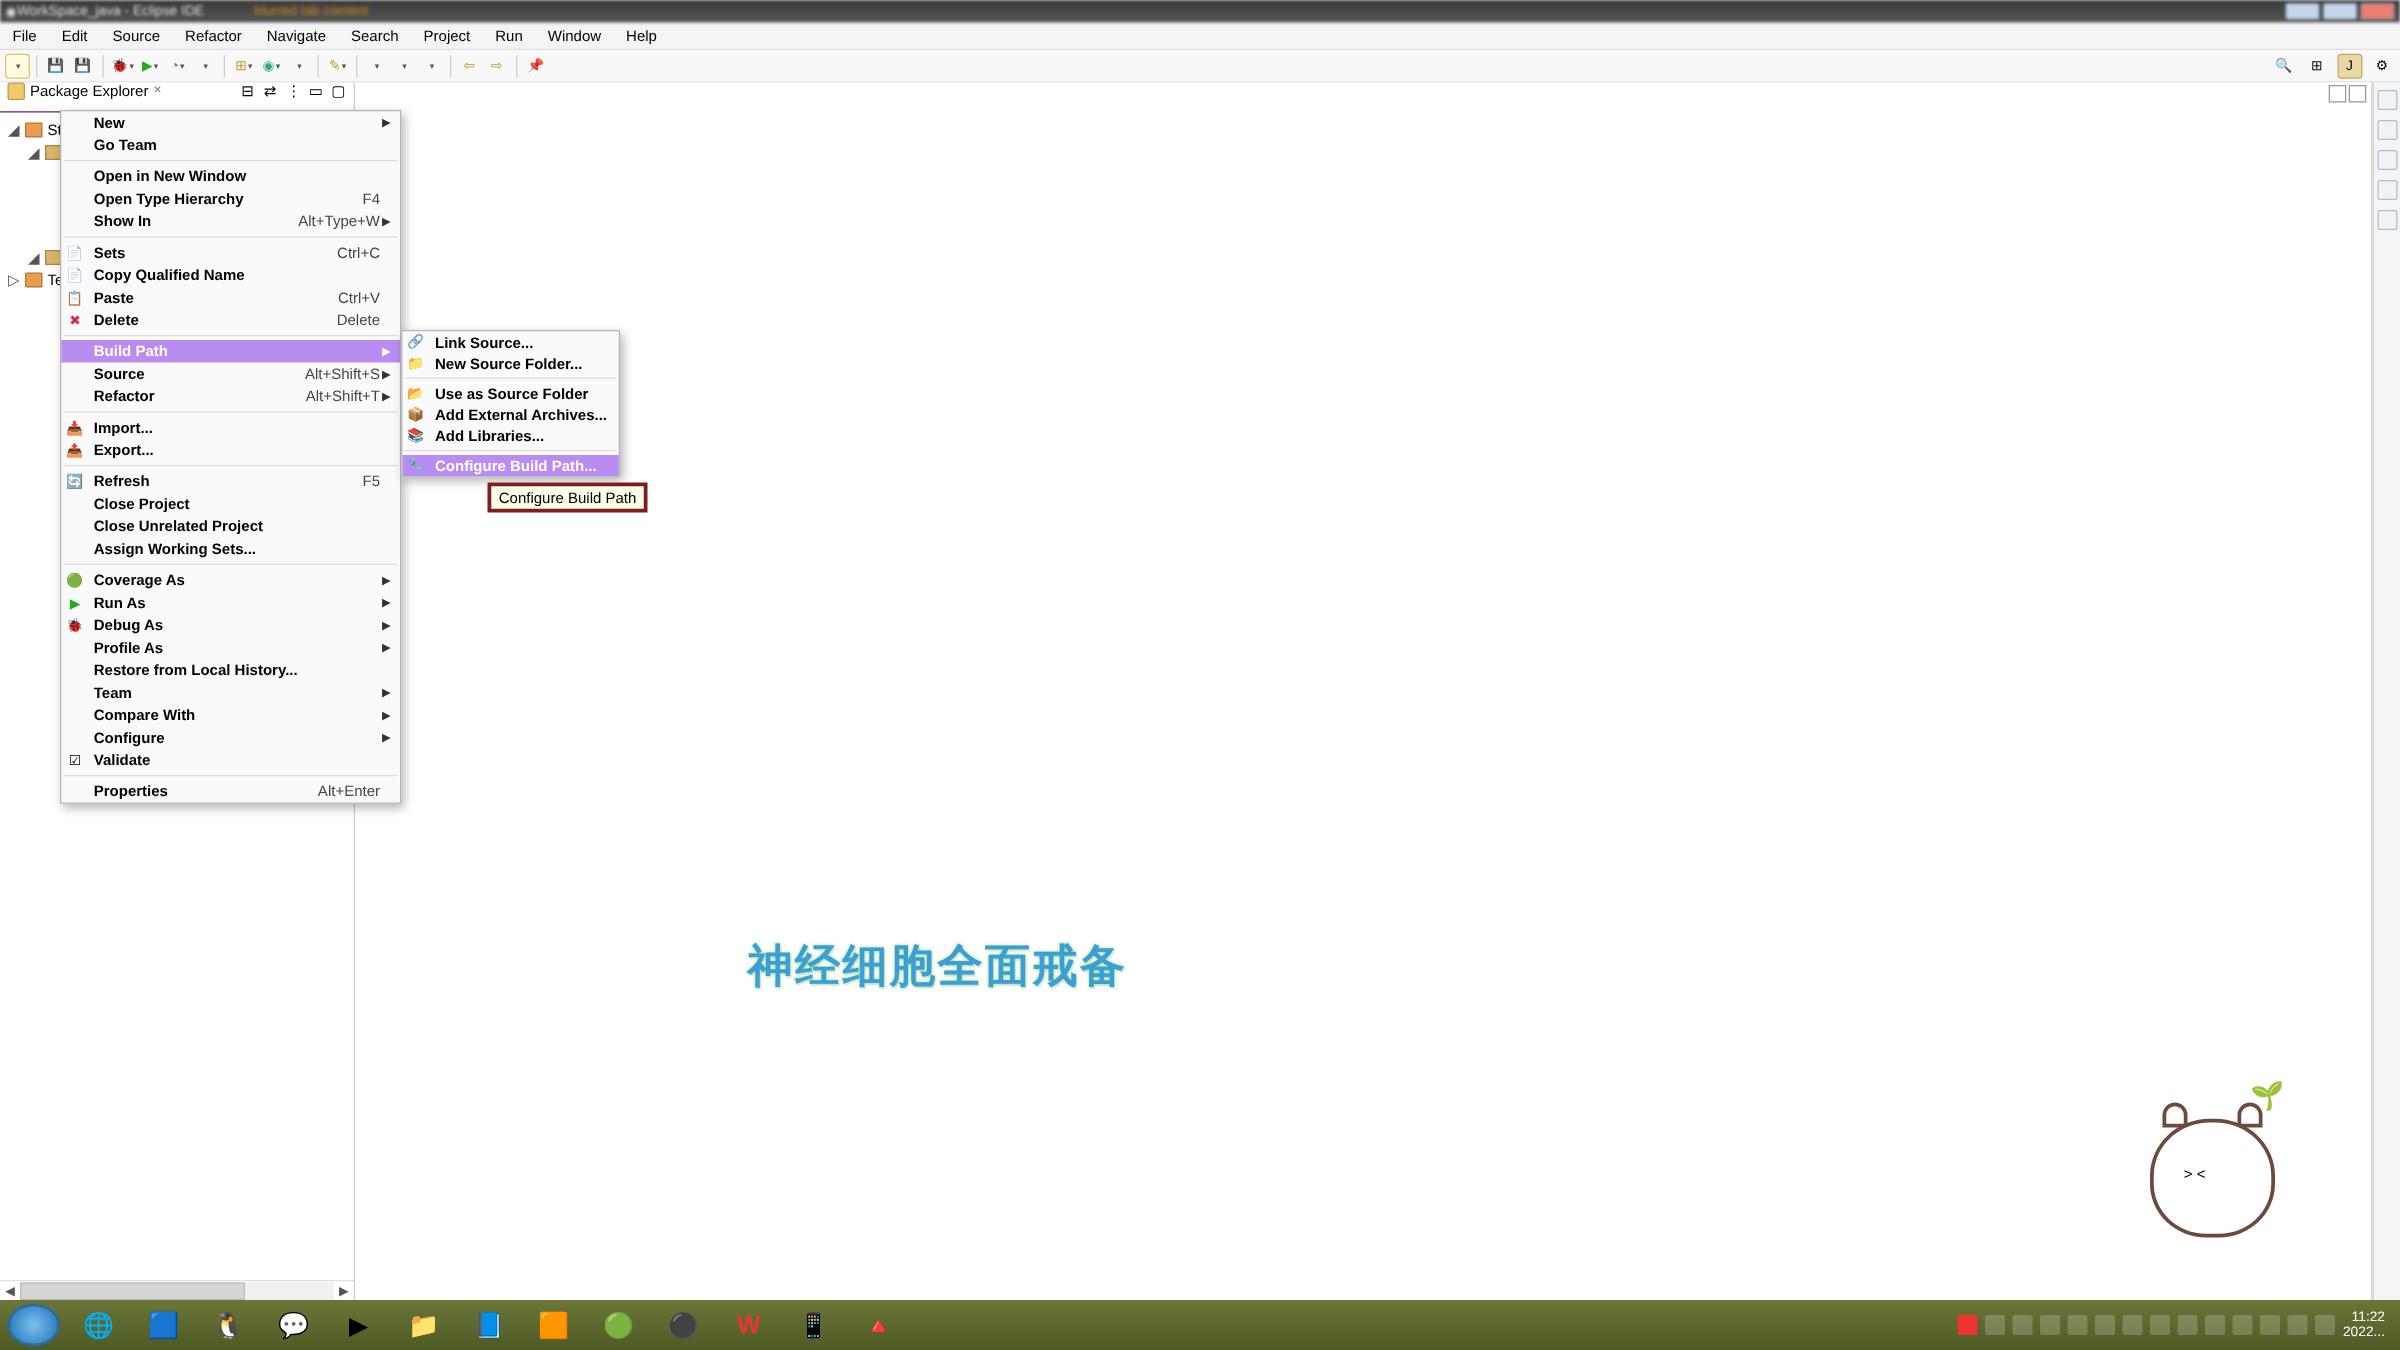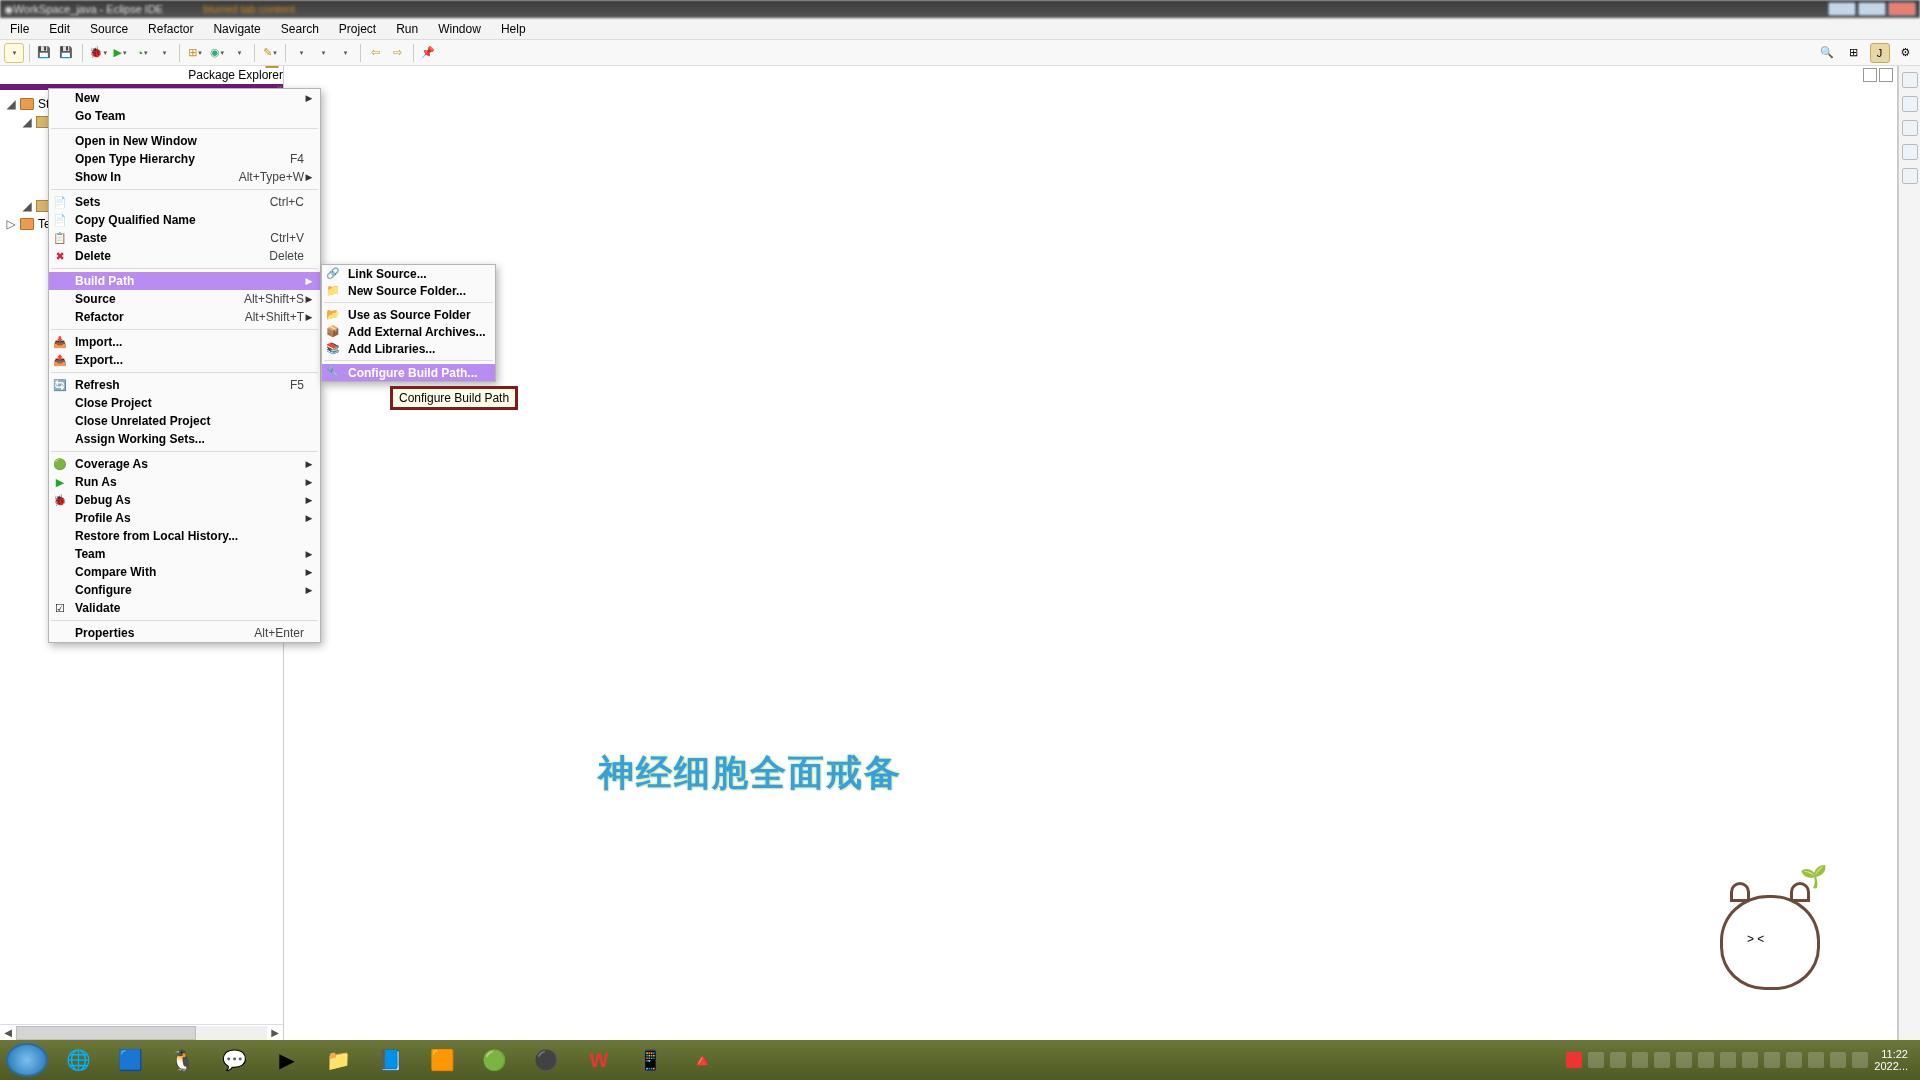--- a/index.html
+++ b/index.html
@@ -11,21 +11,21 @@
 .menubar { height: 22px; background: #f4f4f4; border-bottom: 1px solid #ddd; display: flex; align-items: center; font-size: 12px; }
 .menubar span { padding: 2px 10px; cursor: default; }
 .toolbar { height: 26px; background: #f8f8f8; border-bottom: 1px solid #ddd; display: flex; align-items: center; gap: 2px; padding: 0 4px; }
 .tbtn { width: 20px; height: 20px; border-radius: 3px; display:flex; align-items:center; justify-content:center; font-size:11px; }
 .tbtnsep { width:1px; height:18px; background:#ccc; margin:0 3px;}
 .tbtn::after{ content:"▾"; font-size:7px; margin-left:1px; color:#555;}
 .tbtn.nodrop::after{content:"";}
 .tright { margin-left:auto; display:flex; gap:6px; }
 .main { position: relative; display: flex; height: calc(1080px - 18px - 22px - 26px - 40px); }
 .sidebar { width: 284px; border-right: 1px solid #ccc; background: #fff; position: relative; display:flex; flex-direction:column; }
-.sidetab { height: 24px; border-bottom: 6px solid #701a75; display: flex; align-items: flex-end; font-size: 12px; padding-left: 6px; flex-direction: column; }
+.sidetab { height: 24px; border-bottom: 1px solid #701a75; display: flex; align-items: flex-start; font-size: 12px; padding-left: 6px; }
 .sidetab .tabicon{ width:14px;height:14px;background:#f2c869;border:1px solid #c29a3b;border-radius:2px;margin-right:4px;}
 .sidetab .tabclose{ margin-left:4px; color:#777; font-size:11px;}
 .sidetab .tbuttons{ margin-left:auto; display:flex; gap:4px; padding-right:4px;}
 .sidetab .tbuttons div{ width:14px;height:14px; }
 .tree { font-size: 12px; padding: 4px 0 0 6px; line-height: 18px; flex:1; overflow:hidden; }
 .tree .row{ display:flex; align-items:center; gap:4px;}
 .tree .twist{ width:10px; text-align:center; color:#555;}
 .tree .prj{ width:14px;height:12px;background:#e99d4e;border:1px solid #b17233;border-radius:1px;}
 .tree .redmask{ background:#ef9a9a; color:transparent; display:inline-block; width:30px; height:14px;}
 .hscroll{ height:16px; border-top:1px solid #ddd; display:flex; align-items:center;}

